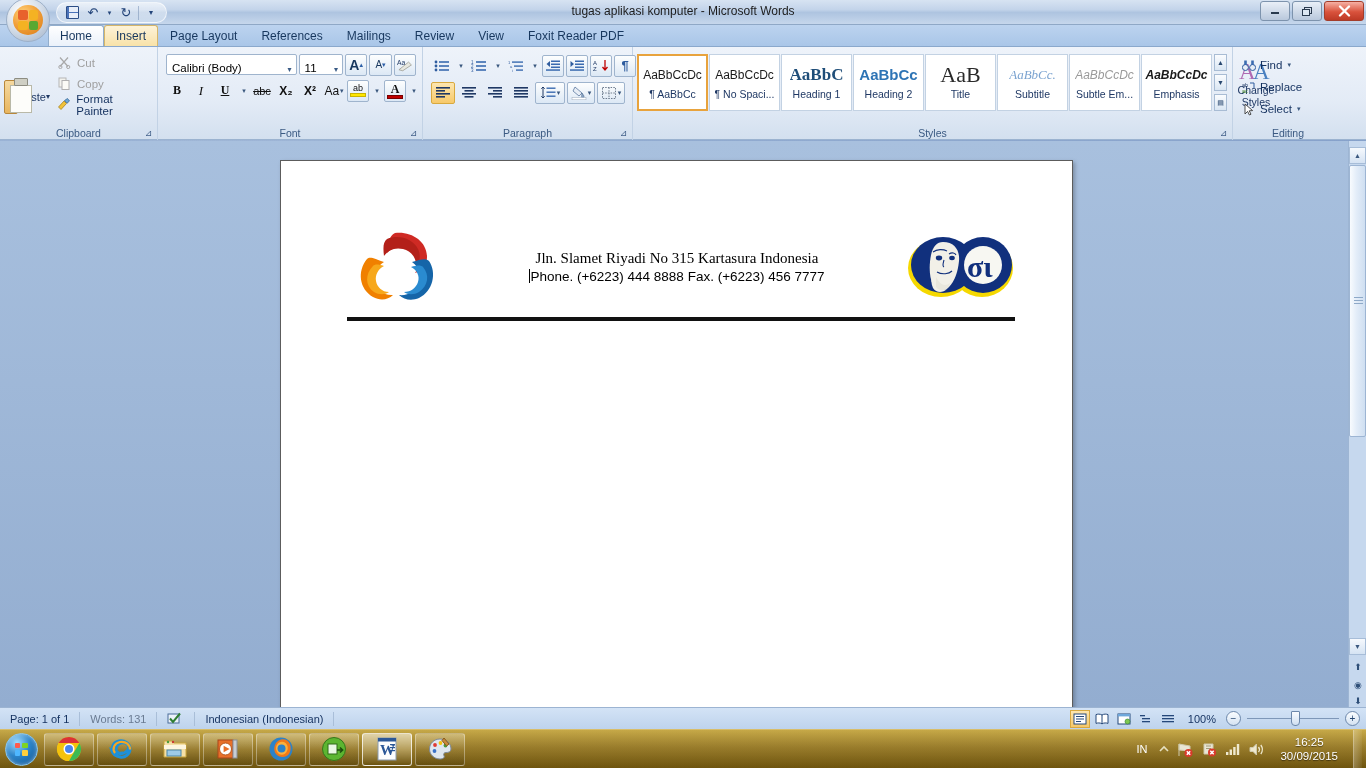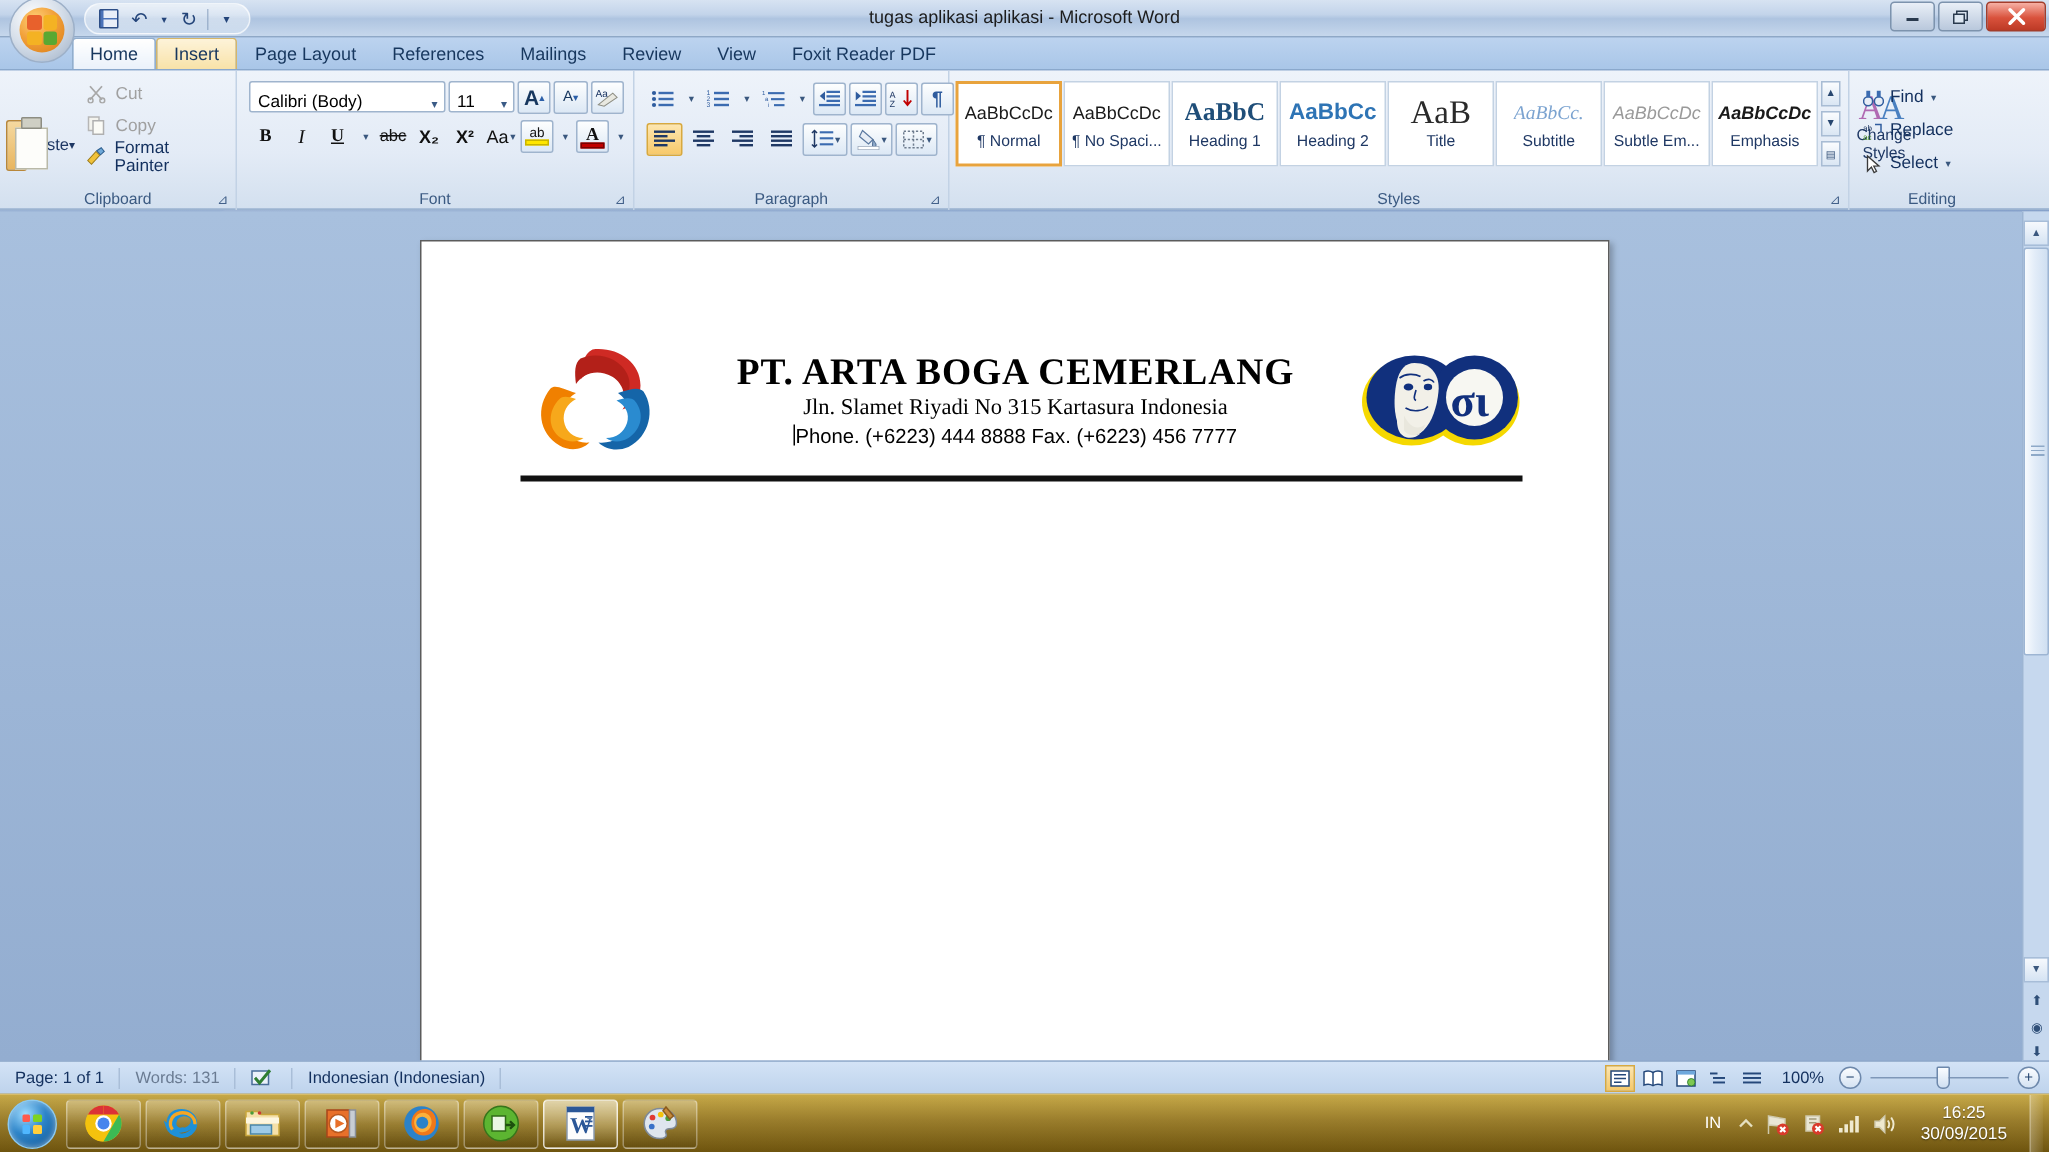--- a/index.html
+++ b/index.html
@@ -340,21 +340,21 @@
 </head>
 <body>
 
 <div id="desktop">
   <div class="swoosh"></div>
 </div>
 
 <div id="word-window">
 
   <div id="titlebar">
-    <div class="title">tugas aplikasi aplikasi - Microsoft Word</div>
+    <div class="title">tugas aplikasi komputer - Microsoft Words</div>
     <div class="winbtns">
       <div class="winbtn">
         <svg width="12" height="10" viewBox="0 0 12 10">
             <rect x="2" y="6" width="8" height="2" fill="#2a3a4e"></rect>
           </svg>
       </div>
       <div class="winbtn">
         <svg width="12" height="11" viewBox="0 0 12 11">
           <rect x="3.5" y="1.5" width="7" height="6" fill="none" stroke="#2a3a4e"></rect>
           <rect x="1.5" y="3.5" width="7" height="6" fill="#dde7f2" stroke="#2a3a4e"></rect>
@@ -649,21 +649,21 @@
       <div class="group-label">Paragraph</div>
       <div class="dialog-launcher">⊿</div>
     </div>
 
     <div class="group" style="width:600px">
       <div class="group-content" style="padding-top:4px;align-items:flex-start">
         <div style="display:flex">
 
           <div class="style-tile sel">
             <div class="style-sample" style="font-size:12px;color:#1a1a1a">AaBbCcDc</div>
-            <div class="style-name">¶ Normal</div>
+            <div class="style-name">¶ AaBbCc</div>
           </div>
 
           <div class="style-tile">
             <div class="style-sample" style="font-size:12px;color:#1a1a1a">AaBbCcDc</div>
             <div class="style-name">¶ No Spaci...</div>
           </div>
 
           <div class="style-tile">
             <div class="style-sample" style="font-size:17px;font-weight:bold;color:#1f4e79;font-family:'Liberation Serif',serif">AaBbC</div>
             <div class="style-name">Heading 1</div>
@@ -768,21 +768,20 @@
                 <path d="M-30,-8 C-40,4 -38,22 -24,30 C-17,34 -9,33 -4,28 C-13,29 -20,23 -22,15 C-24,7 -20,-1 -13,-5 C-22,-8 -27,-11 -30,-8 Z" fill="#f08000"></path>
                 <path d="M-24,-1 C-32,7 -32,19 -23,25 C-18,28 -12,28 -8,25 C-15,25 -20,20 -21,14 C-22,8 -19,2 -13,-1 C-19,-3 -22,-3 -24,-1 Z" fill="#f7a81b"></path>
 
                 <path d="M32,-6 C40,6 36,24 22,31 C15,34 7,33 2,28 C11,29 19,24 22,16 C25,8 22,0 15,-5 C24,-8 29,-9 32,-6 Z" fill="#1565a8"></path>
                 <path d="M26,0 C33,8 31,19 22,25 C17,28 11,28 7,25 C14,25 19,21 21,15 C23,9 20,3 14,0 C20,-2 24,-2 26,0 Z" fill="#2a8bd0"></path>
               </g>
             </svg>
           </div>
 
           <div class="lh-center">
-            <div class="lh-title">PT. ARTA BOGA CEMERLANG</div>
             <div class="lh-addr">Jln. Slamet Riyadi No 315 Kartasura Indonesia</div>
             <div class="lh-phone"><span class="caret-bar"></span><span>Phone. (+6223) 444 8888   Fax. (+6223) 456 7777</span></div>
           </div>
 
           <div>
             <svg width="108" height="80" viewBox="0 0 108 80">
               <g>
                 <ellipse cx="34" cy="41" rx="33" ry="29" fill="#f5d800"></ellipse>
                 <ellipse cx="75" cy="41" rx="31" ry="29" fill="#f5d800"></ellipse>
                 <ellipse cx="36" cy="38" rx="32" ry="28" fill="#11307d"></ellipse>

